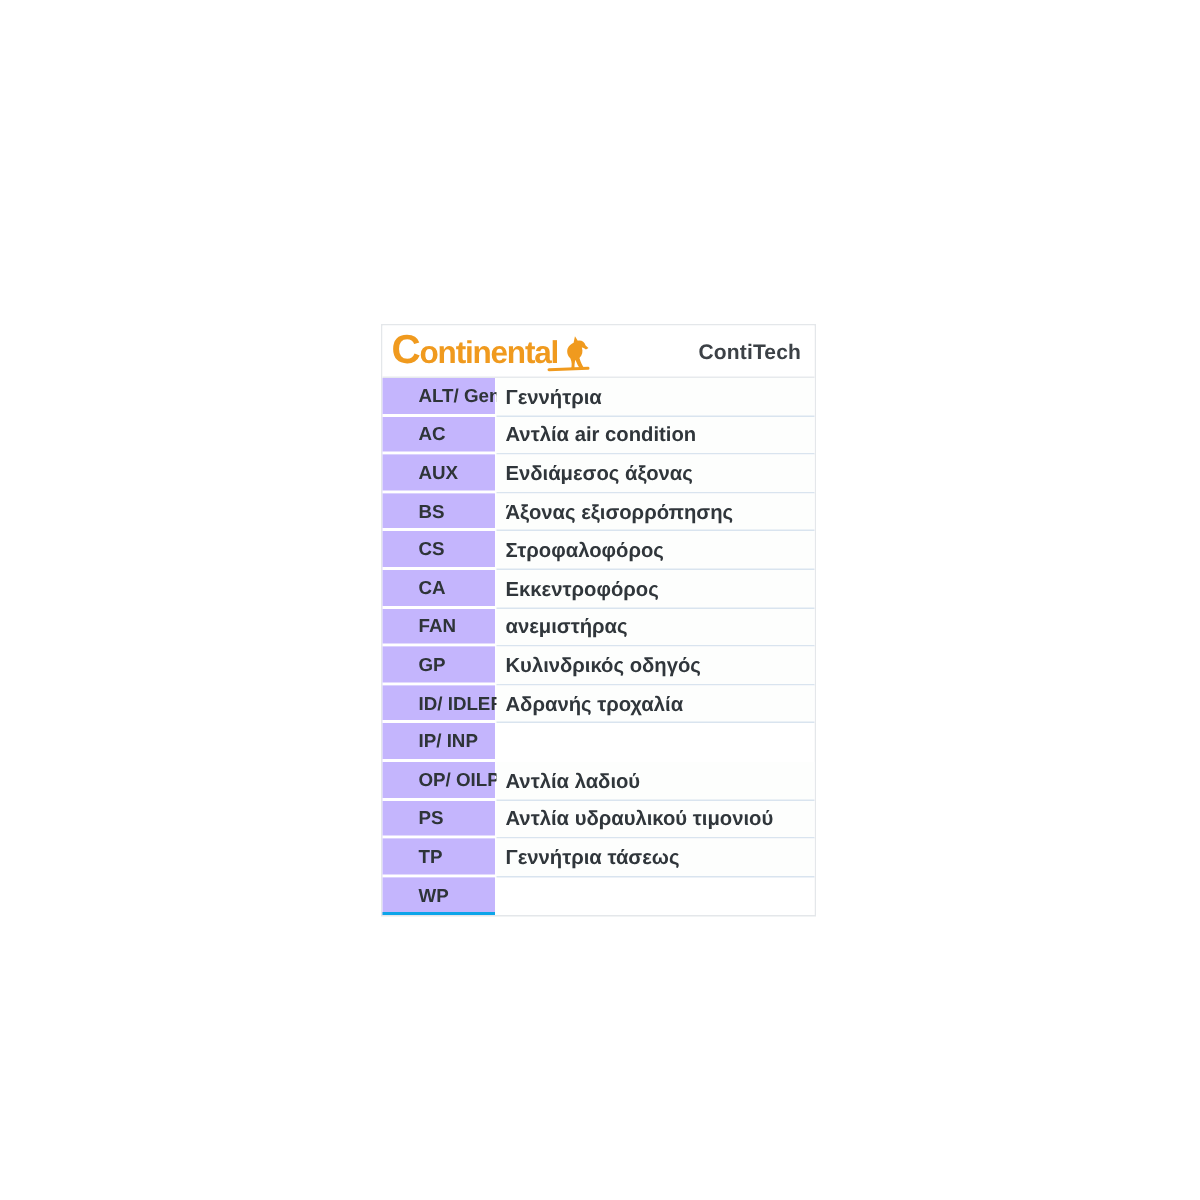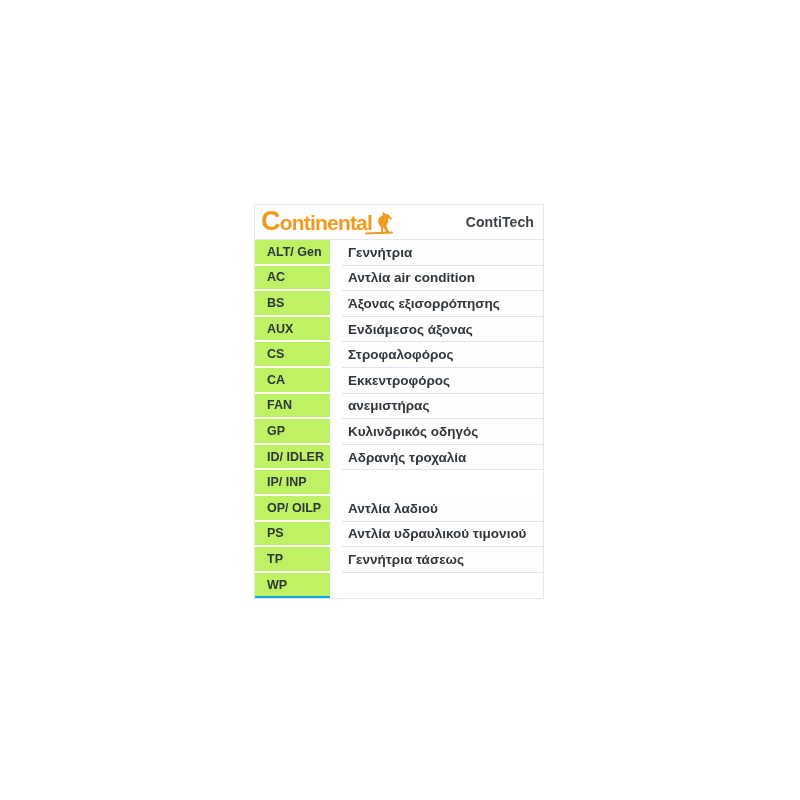--- a/index.html
+++ b/index.html
@@ -11,21 +11,21 @@
   .canvas {
     position: relative;
     width: 800px;
     height: 800px;
     background: #ffffff;
     overflow: hidden;
   }
   .panel {
     position: absolute;
     left: 254px;
-    top: 204px;
+    top: 216px;
     width: 290px;
     box-sizing: border-box;
     border: 1px solid #e4e7ea;
     background: #ffffff;
   }
   
   .brand-header {
     display: flex;
     align-items: center;
     justify-content: space-between;
@@ -78,34 +78,34 @@
   
   .legend-table { width: 100%; }
   .row {
     display: flex;
     height: 25.6px;
     background: #ffffff;
   }
   .code {
     width: 75px;
     box-sizing: border-box;
-    background: #bef264;
+    background: #c4b5fd;
     border-bottom: 2px solid #ffffff;
     display: flex;
     align-items: center;
-    padding-left: 12px;
+    padding-left: 24px;
     font-size: 12.5px;
     font-weight: 700;
     color: #2e3438;
     white-space: nowrap;
   }
   .desc {
     flex: 1;
     box-sizing: border-box;
-    margin-left: 12px;
+    margin-left: 1px;
     background: #fdfefd;
     border-bottom: 1px solid #d9e4ef;
     display: flex;
     align-items: center;
     padding-left: 6px;
     font-size: 13.5px;
     font-weight: 600;
     color: #30363b;
     white-space: nowrap;
   }
@@ -134,26 +134,26 @@
     <div class="legend-table">
       <div class="row">
         <div class="code">ALT/ Gen</div>
         <div class="desc">Γεννήτρια</div>
       </div>
       <div class="row">
         <div class="code">AC</div>
         <div class="desc">Αντλία air condition</div>
       </div>
       <div class="row">
+        <div class="code">AUX</div>
+        <div class="desc">Ενδιάμεσος άξονας</div>
+      </div>
+      <div class="row">
         <div class="code">BS</div>
         <div class="desc">Άξονας εξισορρόπησης</div>
-      </div>
-      <div class="row">
-        <div class="code">AUX</div>
-        <div class="desc">Ενδιάμεσος άξονας</div>
       </div>
       <div class="row">
         <div class="code">CS</div>
         <div class="desc">Στροφαλοφόρος</div>
       </div>
       <div class="row">
         <div class="code">CA</div>
         <div class="desc">Εκκεντροφόρος</div>
       </div>
       <div class="row">

